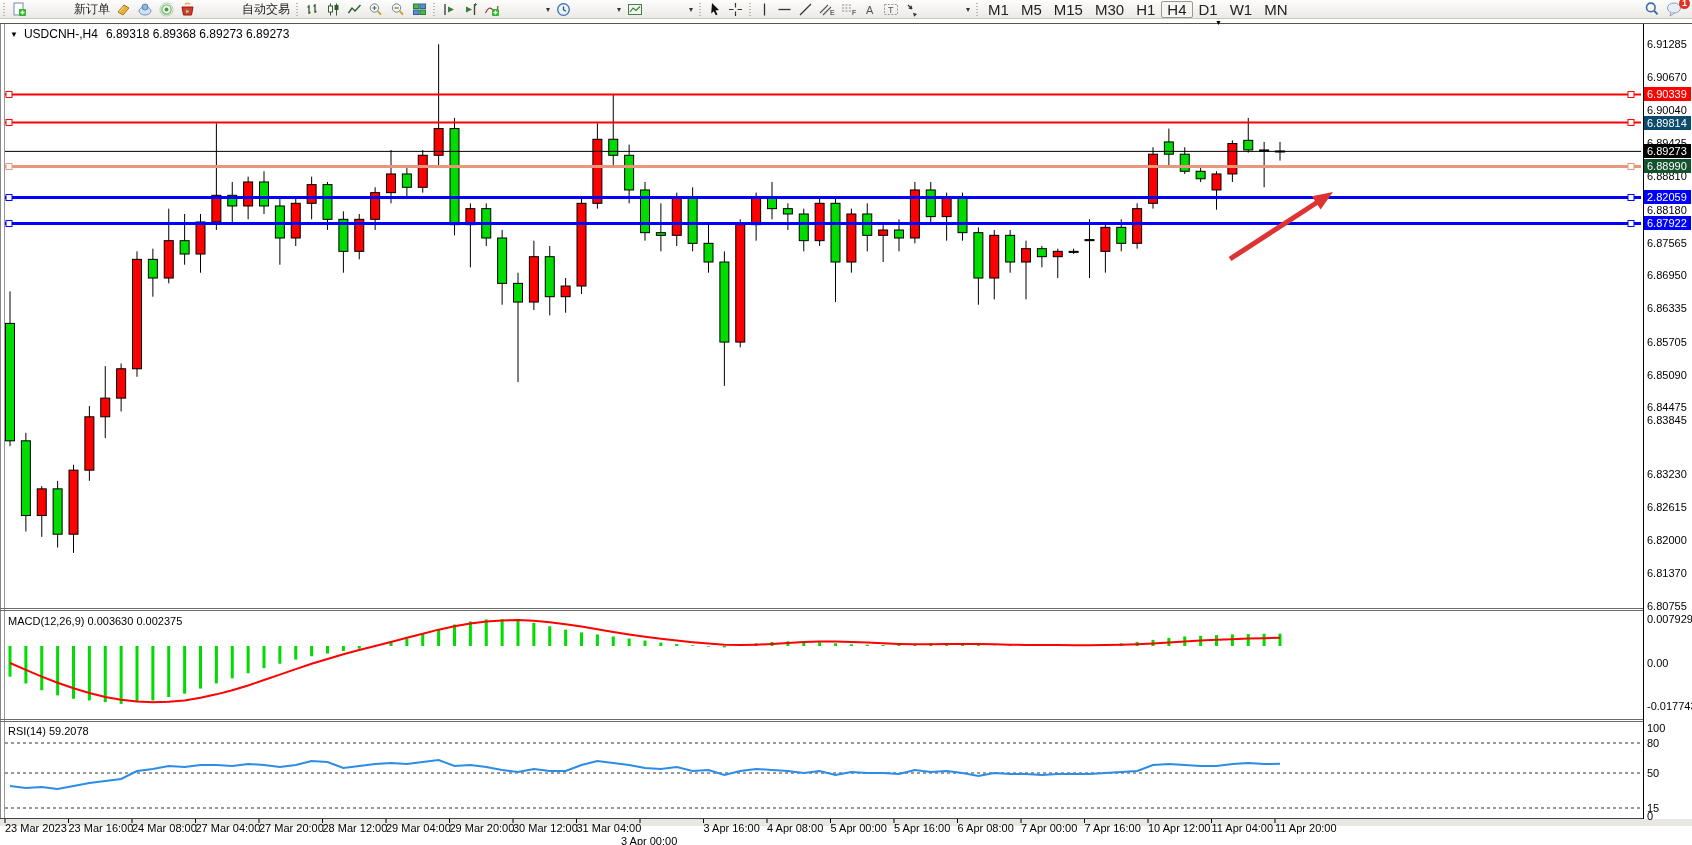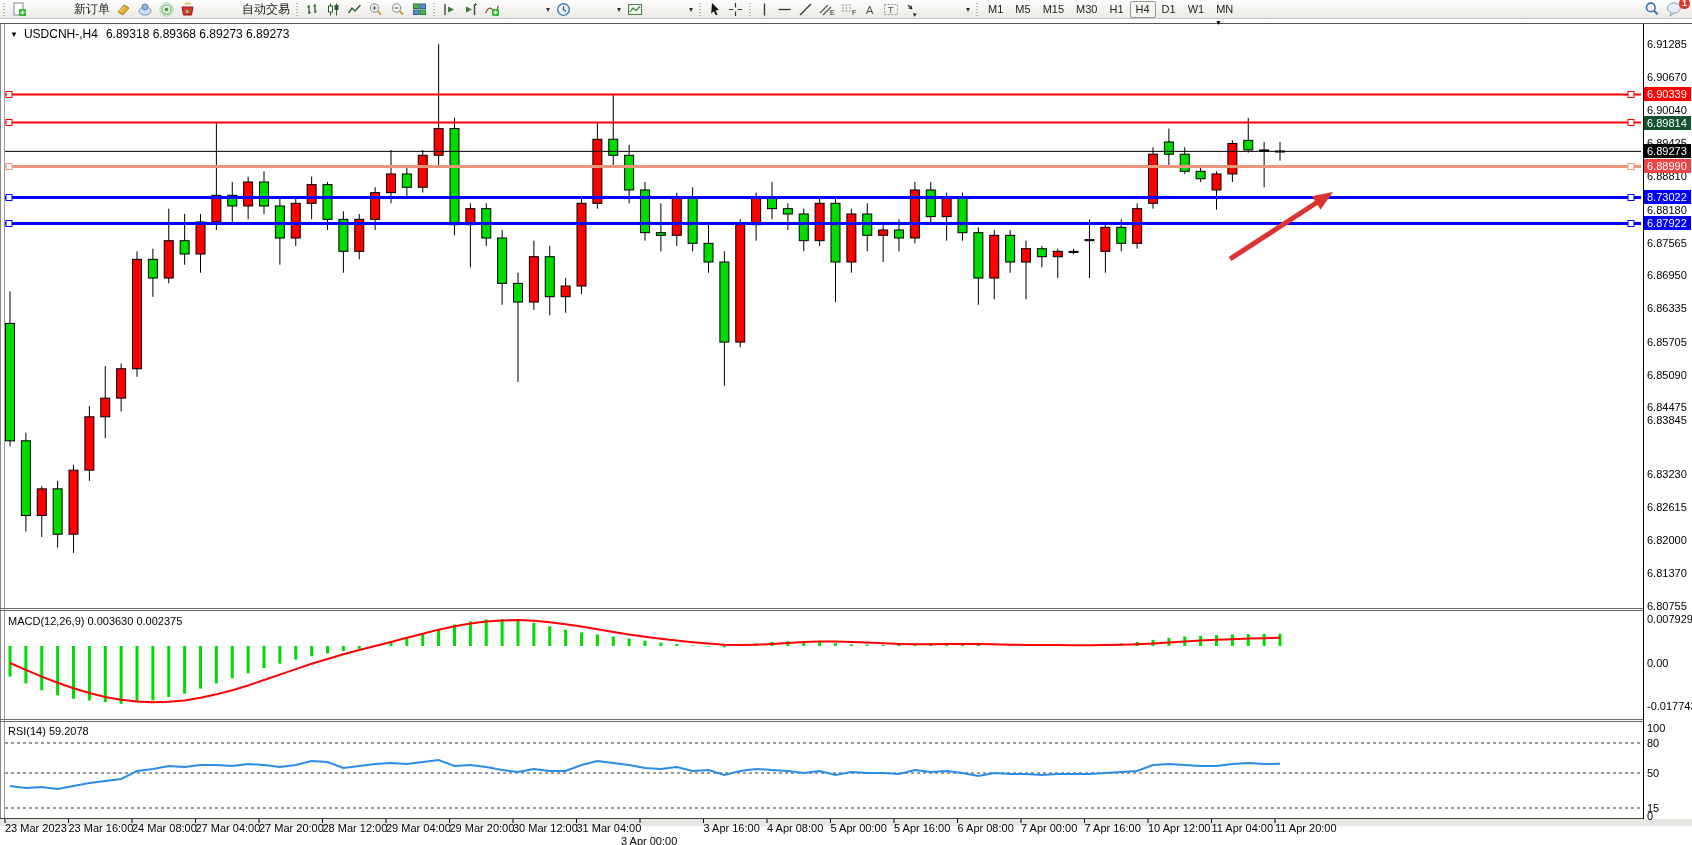--- a/index.html
+++ b/index.html
@@ -13,21 +13,21 @@
     display:flex; align-items:center; font-size:12px; color:#222; }
   .grip { width:5px; height:14px; margin:0 2px;
     background:repeating-linear-gradient(#b9b6b1 0 1px,transparent 1px 3px);
     background-size:2px 100%; background-repeat:no-repeat; background-position:1px 1px; }
   .tbtn { height:17px; min-width:19px; display:flex; align-items:center; justify-content:center;
     padding:0 2px; border:1px solid transparent; border-radius:2px; cursor:default;gap:44px; }
   .tbtn .lbl { margin-left:3px; white-space:nowrap; }
   .tbtn svg { display:block; }
   .drop { font-size:8px; color:#333; margin-left:2px; }
   #tf-group { display:flex; align-items:center; }
-  .tf { height:17px; padding:0 5px; font-size:11px; color:#222; display:flex; align-items:center;
+  .tf { height:17px; padding:0 5px; font-size:15px; color:#222; display:flex; align-items:center;
     border:1px solid transparent; }
   .tf.active { background:#f6f5f2; border:1px solid #9a9892; border-radius:2px; }
   #tb-right { margin-left:auto; display:flex; align-items:center; padding-right:6px; }
   .badge { position:absolute; top:-4px; right:-5px; background:#e03423; color:#fff;
     font-size:9px; font-weight:bold; border-radius:7px; padding:0 3px; line-height:11px; }
 
   
   #chart-window { position:absolute; left:0; top:19px; width:1692px; height:819px; background:#fff; }
   .frame { position:absolute; background:#6a6a6a; }
   #title-row { position:absolute; left:10px; top:8px; display:flex; align-items:center;
@@ -595,24 +595,24 @@
         <div class="axis-label" style="top: 316.812px;">6.85705</div>
         <div class="axis-label" style="top: 349.635px;">6.85090</div>
         <div class="axis-label" style="top: 382.459px;">6.84475</div>
         <div class="axis-label" style="top: 395px;">6.83845</div>
         <div class="axis-label" style="top: 448.906px;">6.83230</div>
         <div class="axis-label" style="top: 481.729px;">6.82615</div>
         <div class="axis-label" style="top: 514.553px;">6.82000</div>
         <div class="axis-label" style="top: 548.177px;">6.81370</div>
         <div class="axis-label" style="top: 581px; text-align: right;">6.80755</div>
         <div class="price-box" style="top: 68.4893px; background: rgb(255, 0, 0);">6.90339</div>
-        <div class="price-box" style="top: 96.5092px; background: #14532d;">6.89814</div>
+        <div class="price-box" style="top: 96.5092px; background: #0c4a6e;">6.89814</div>
         <div class="price-box" style="top: 125.383px; background: rgb(0, 0, 0);">6.89273</div>
-        <div class="price-box" style="top: 140.487px; background: #ef4444;">6.88990</div>
-        <div class="price-box" style="top: 171.496px; background: rgb(0, 0, 255);">8.73022</div>
+        <div class="price-box" style="top: 140.487px; background: #14532d;">6.88990</div>
+        <div class="price-box" style="top: 171.496px; background: rgb(0, 0, 255);">2.82059</div>
         <div class="price-box" style="top: 197.488px; background: rgb(0, 0, 255);">6.87922</div>
         <div class="axis-label" style="top: 594.002px;">0.007929</div>
         <div class="axis-label" style="top: 621px; margin-top: 17px;">0.00</div>
         <div class="axis-label" style="top: 681.415px;">-0.017743</div>
         <div class="axis-label" style="top: 703px;">100</div>
         <div class="axis-label" style="top: 718px;">80</div>
         <div class="axis-label" style="top: 748px;">50</div>
         <div class="axis-label" style="top: 783px;">15</div>
         <div class="axis-label" style="top: 791px;">0</div>
         <div class="time-label" style="left: 5px;">23 Mar 2023</div>

